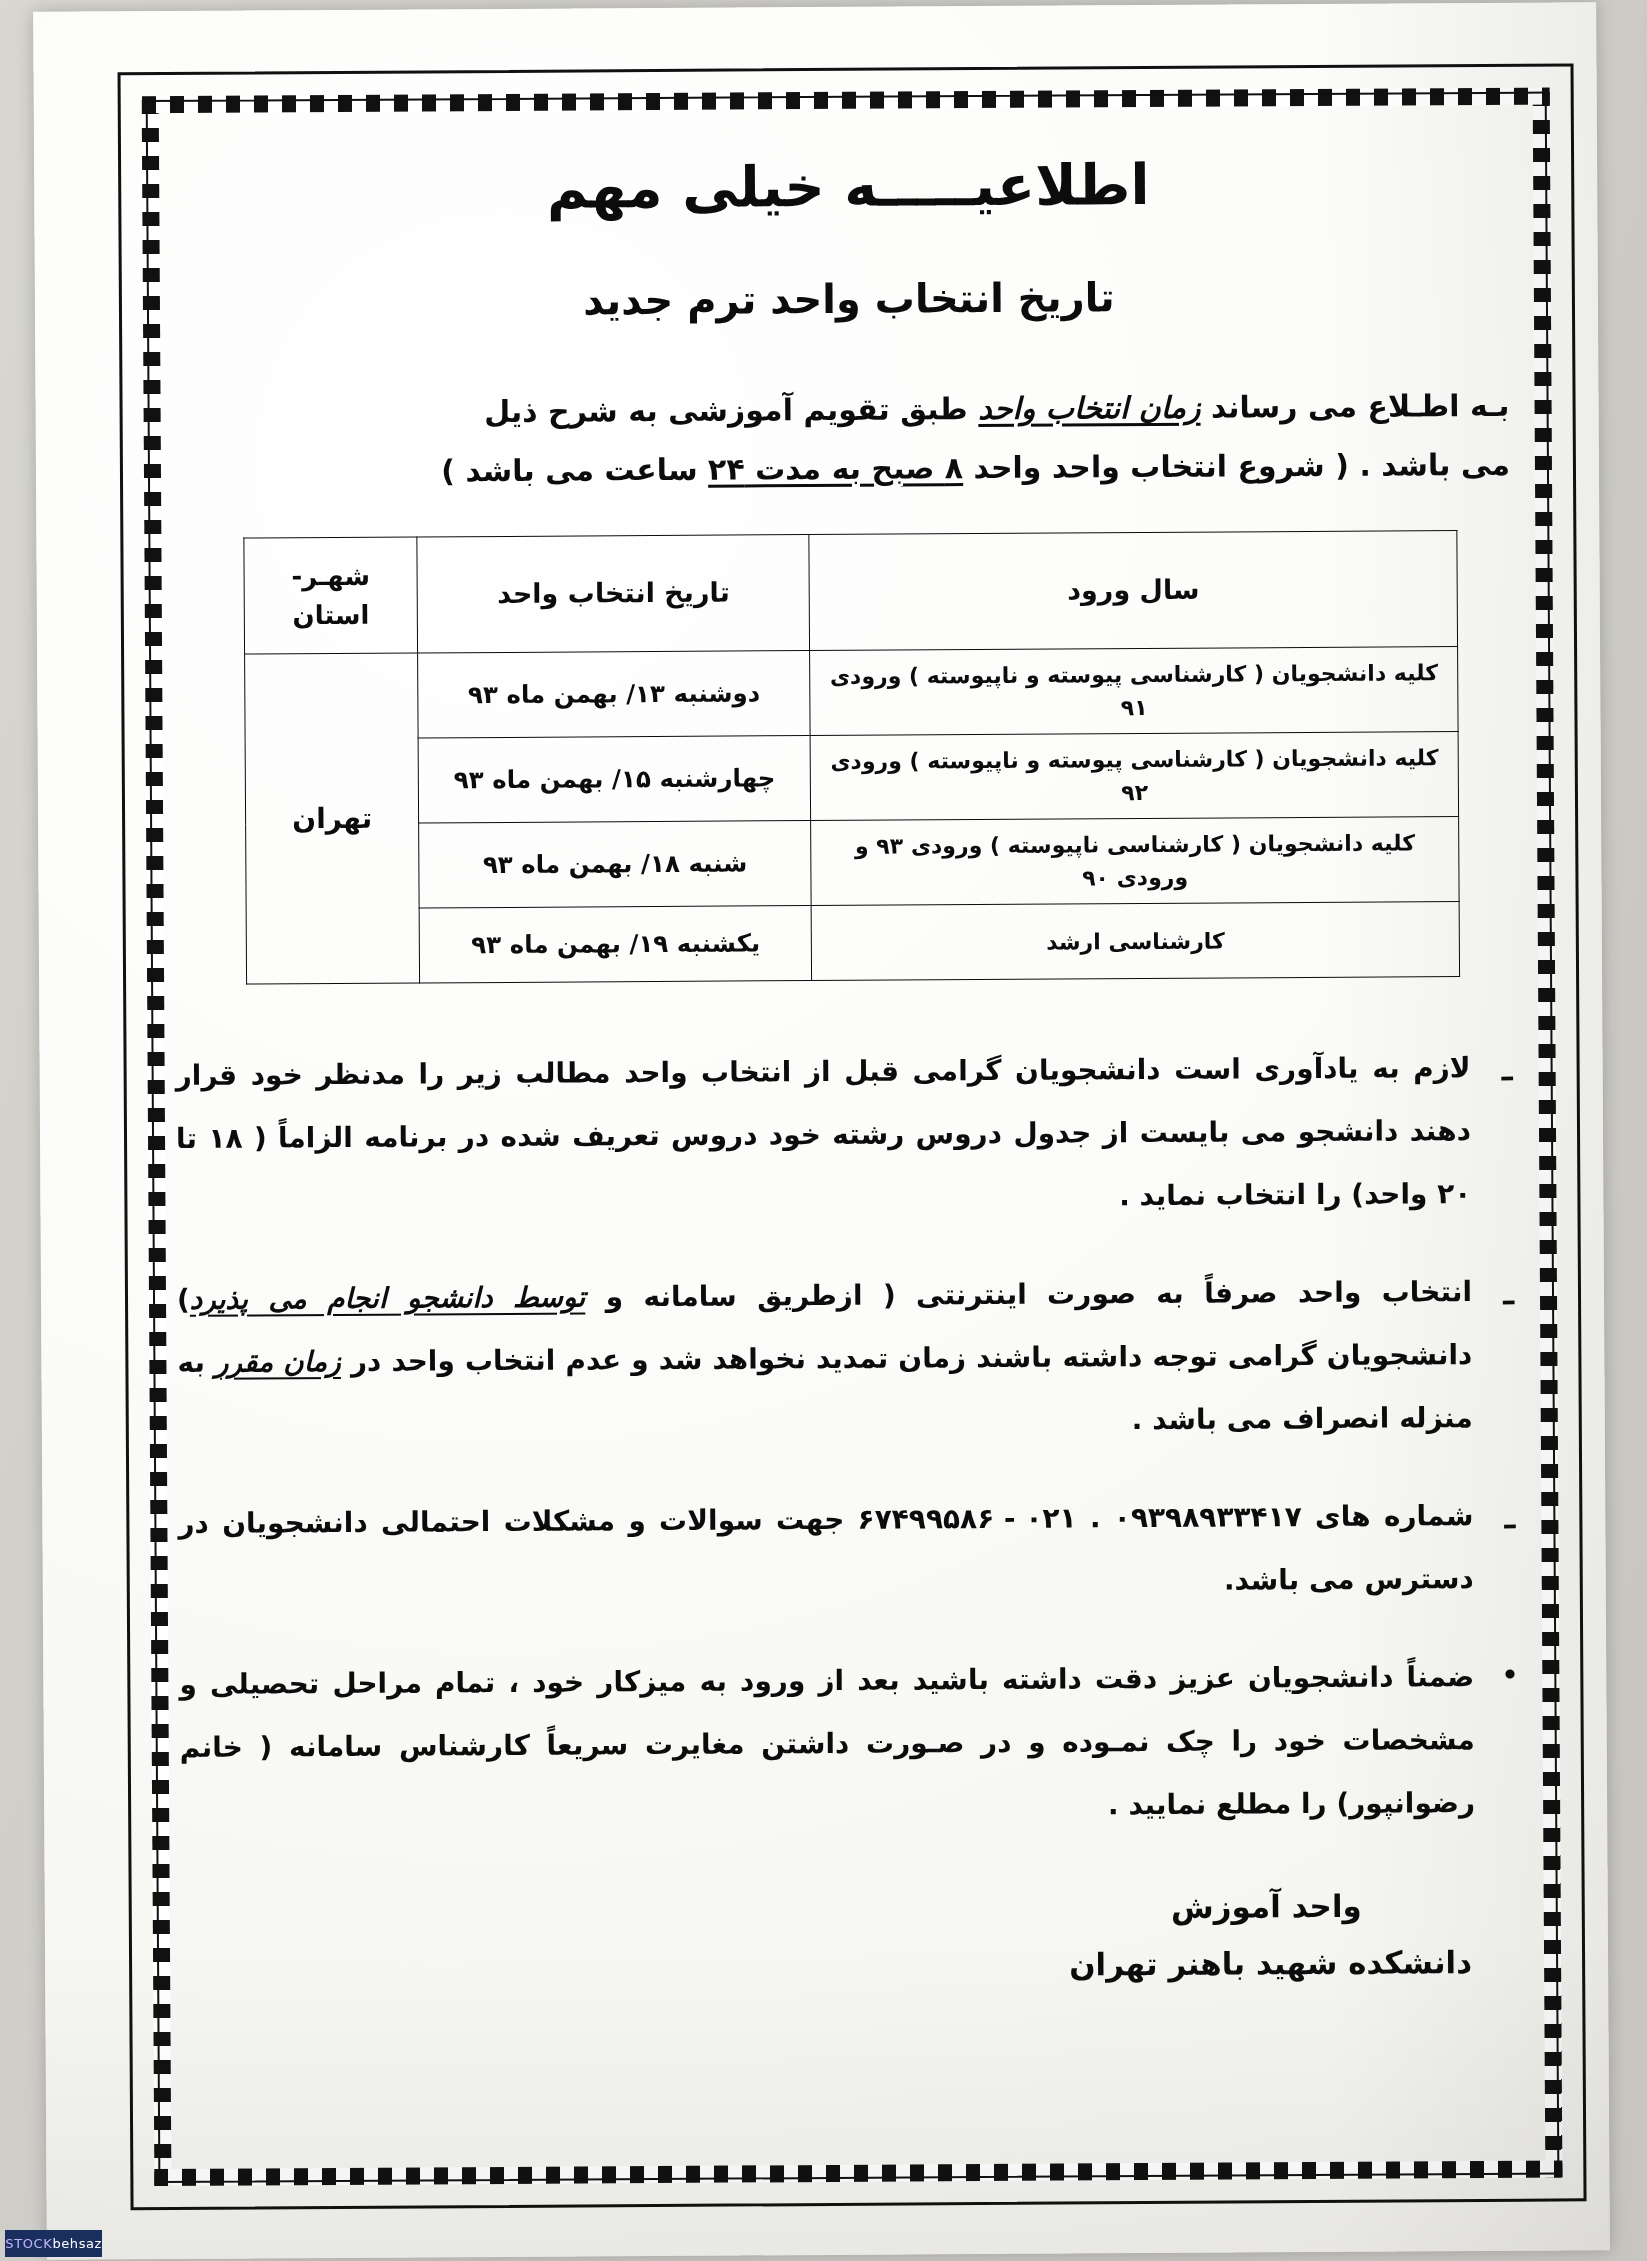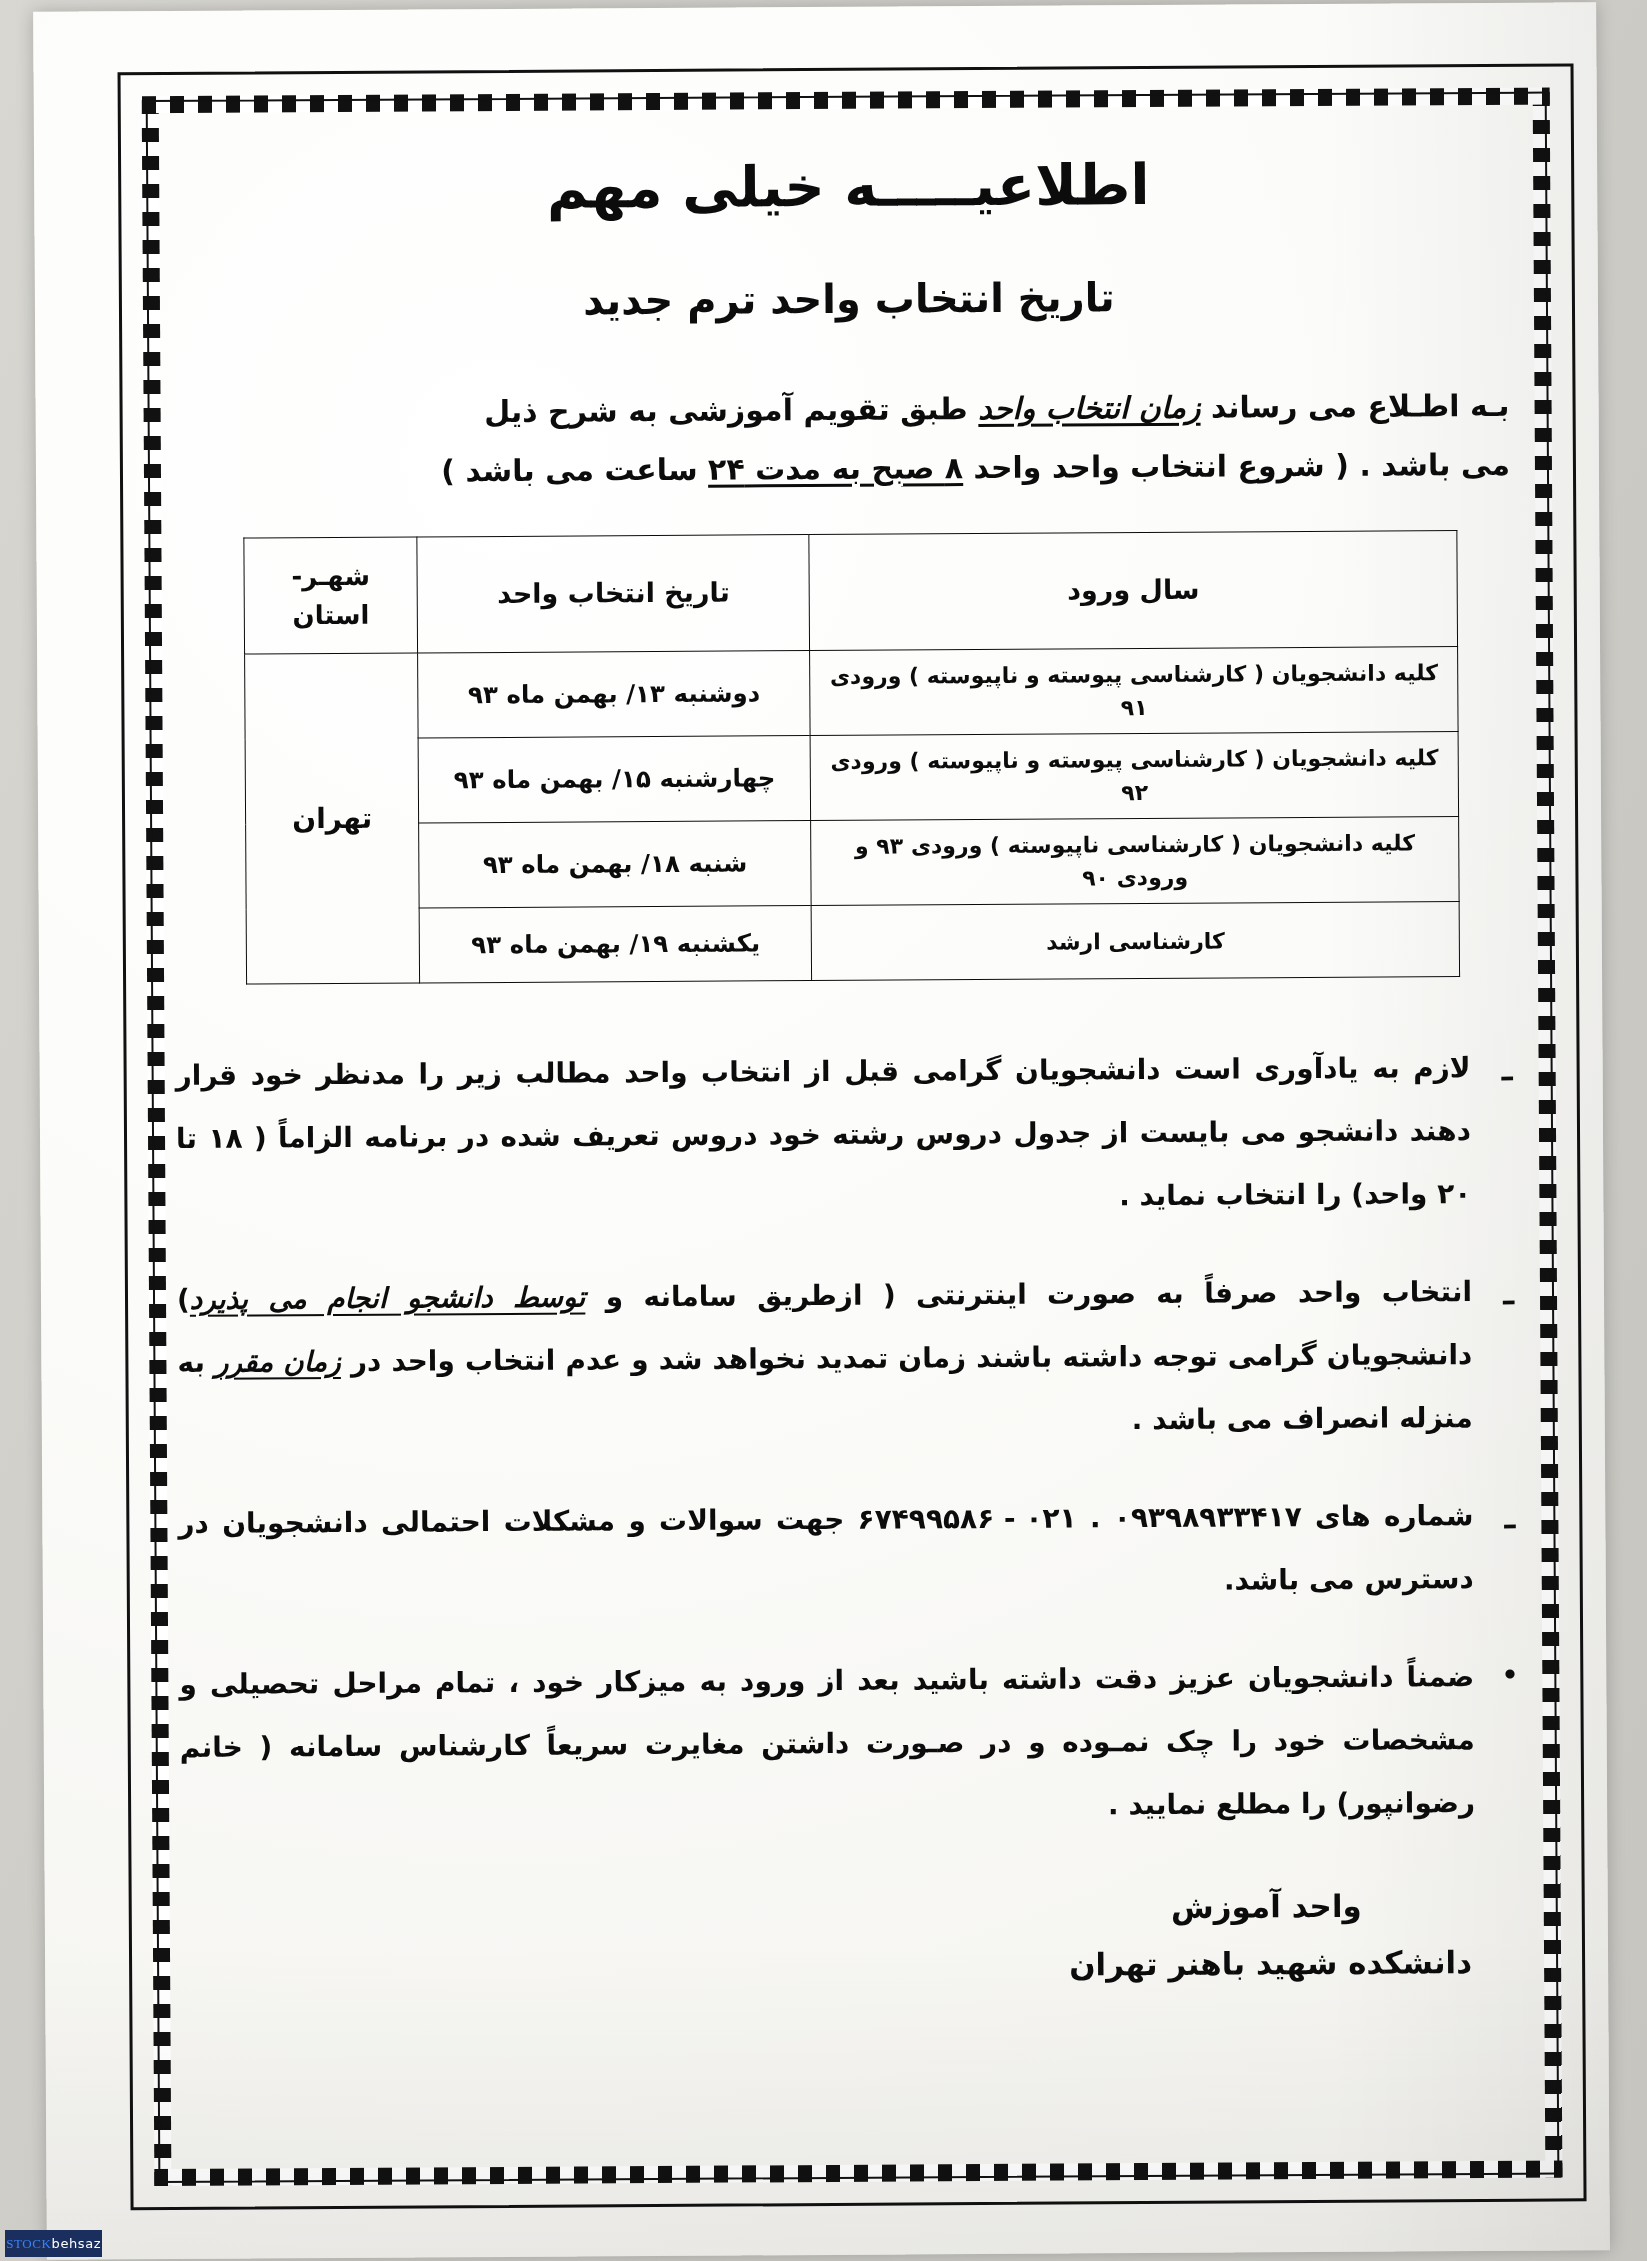--- a/index.html
+++ b/index.html
@@ -201,21 +201,21 @@
     height: 27px;
     background: #1b2f5e;
     color: #fff;
     font-size: 13px;
     font-family: "DejaVu Sans", sans-serif;
     display: flex;
     align-items: center;
     justify-content: center;
     letter-spacing: 0.6px;
   }
-  #badge .hl { color: #3b82f6; font-family: Liberation Serif, serif; }
+  #badge .hl { color: #c4b5fd; }
 </style>
 </head>
 <body>
 
 <div id="scan">
   <div id="sheet">
 
     <div id="frame">
       <div class="checks"></div>
       <div class="inner-line"></div>

